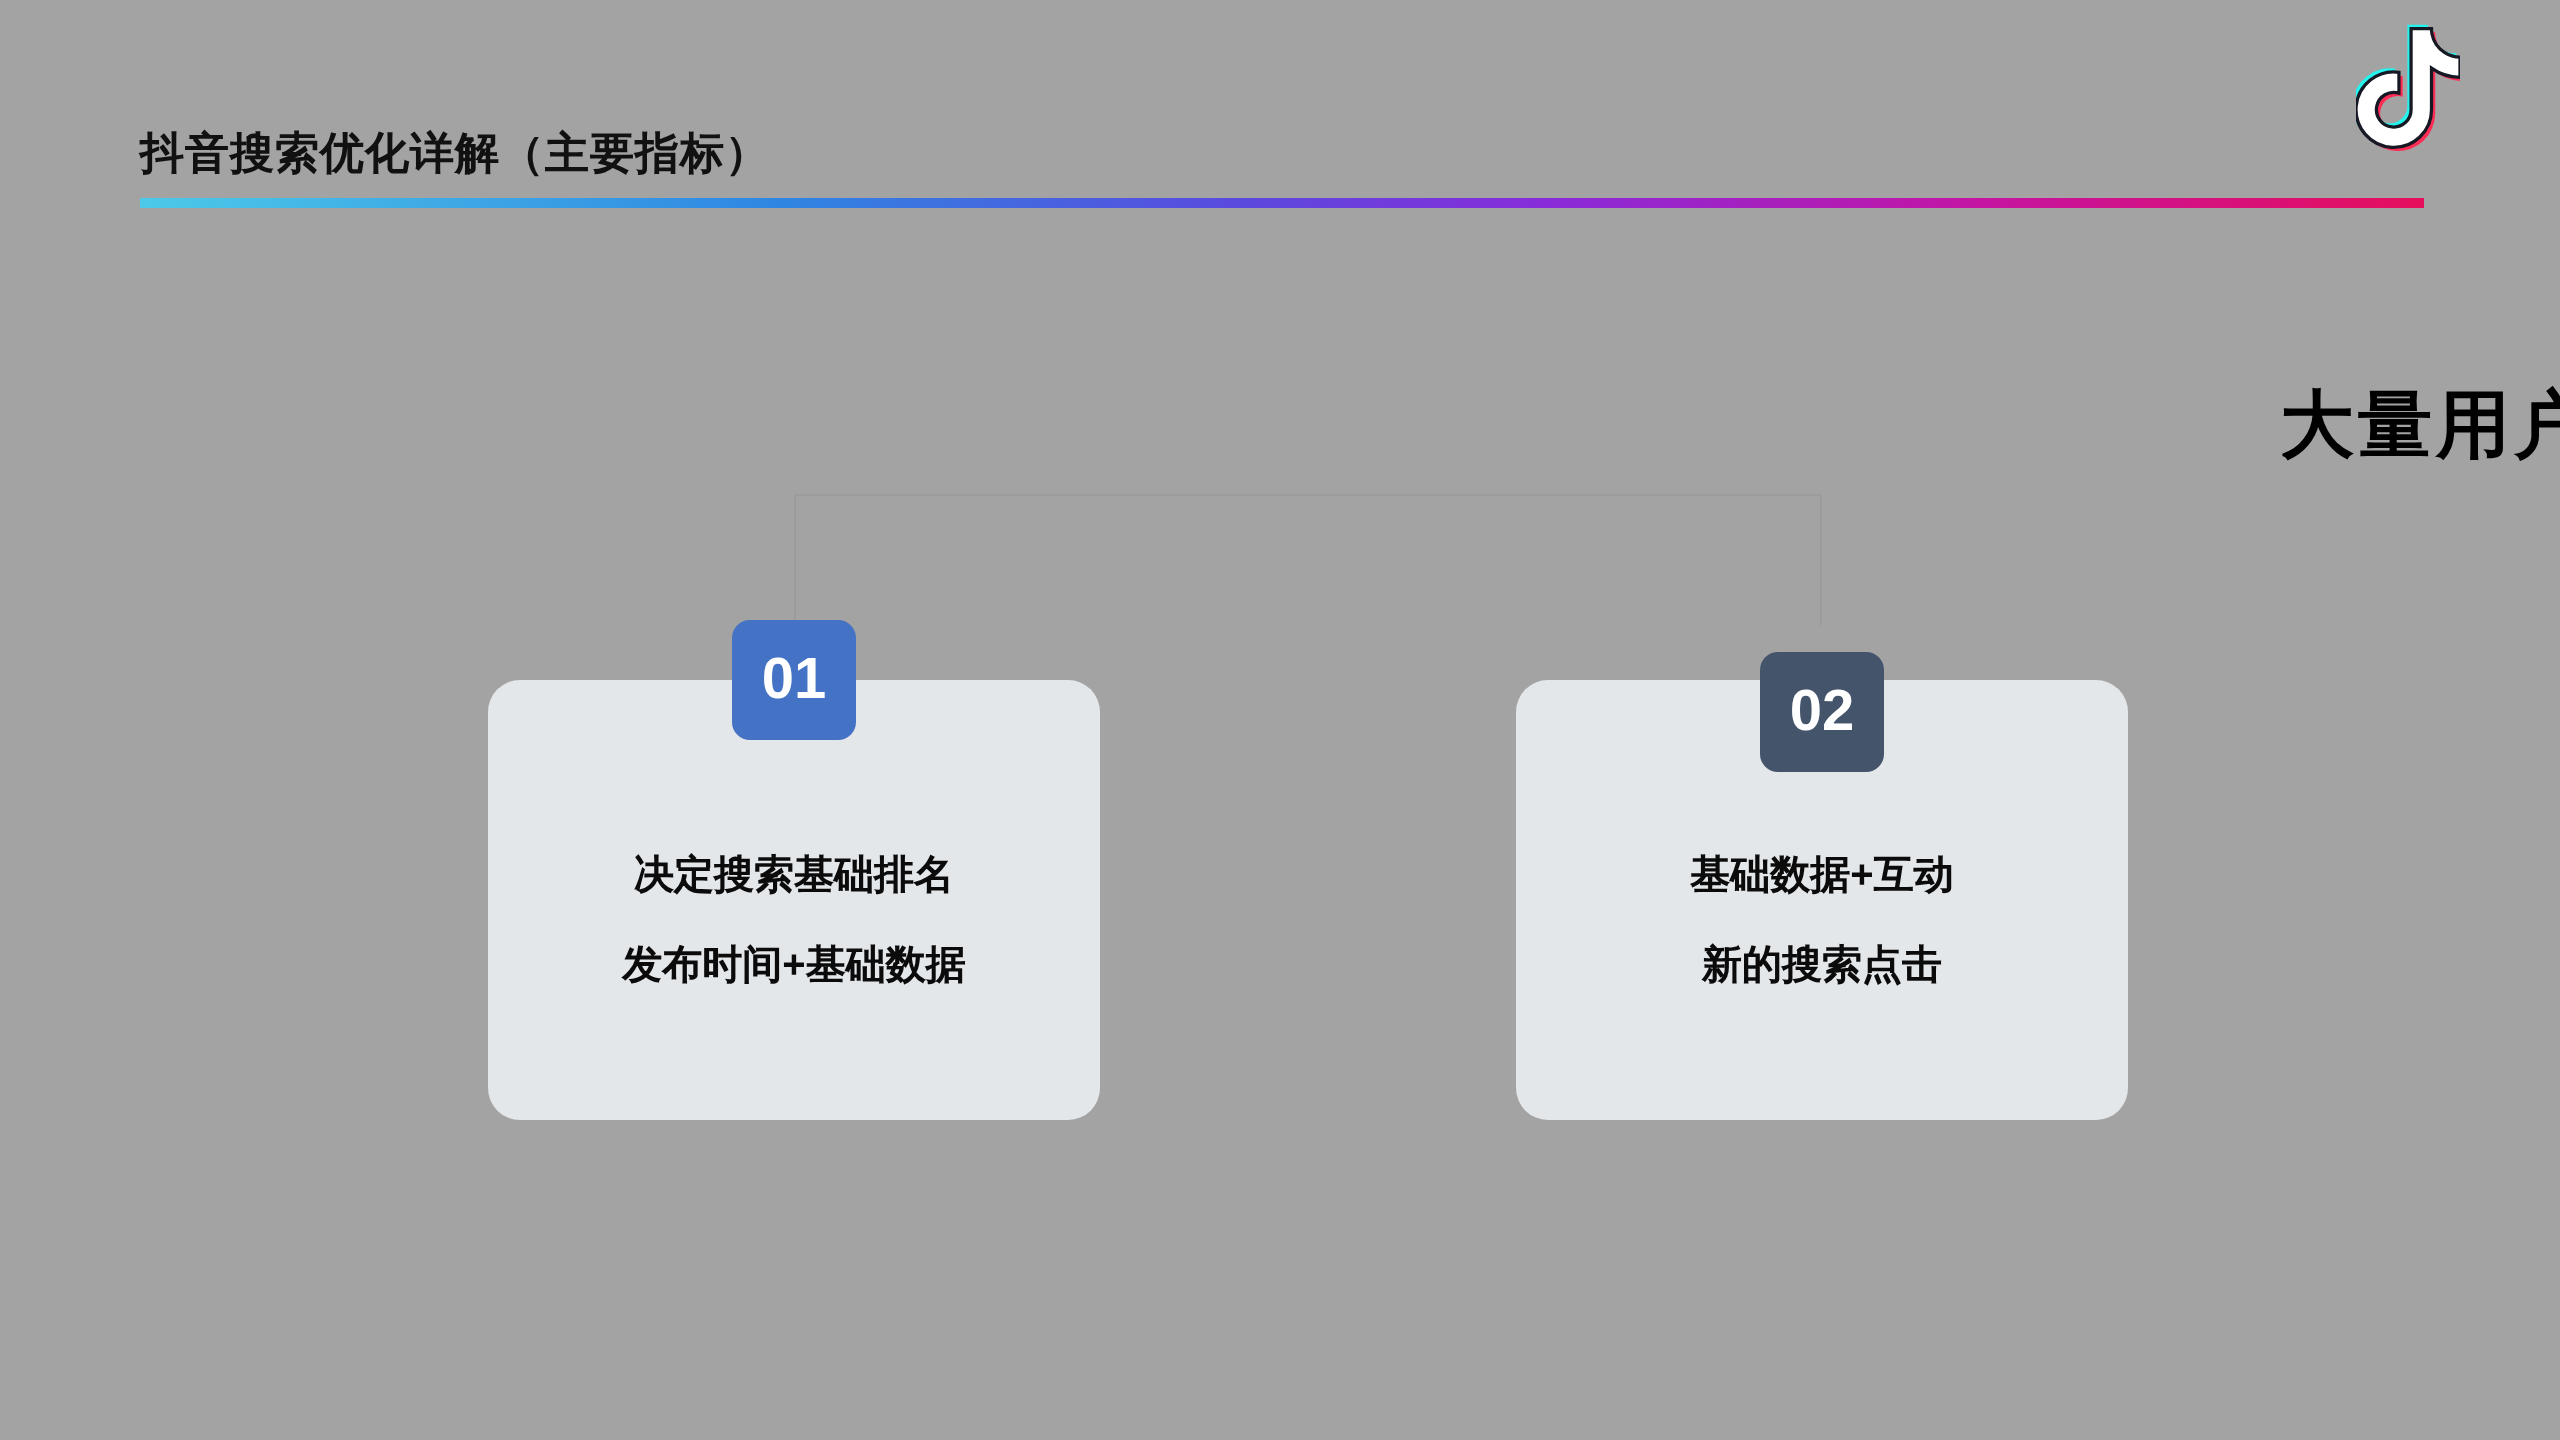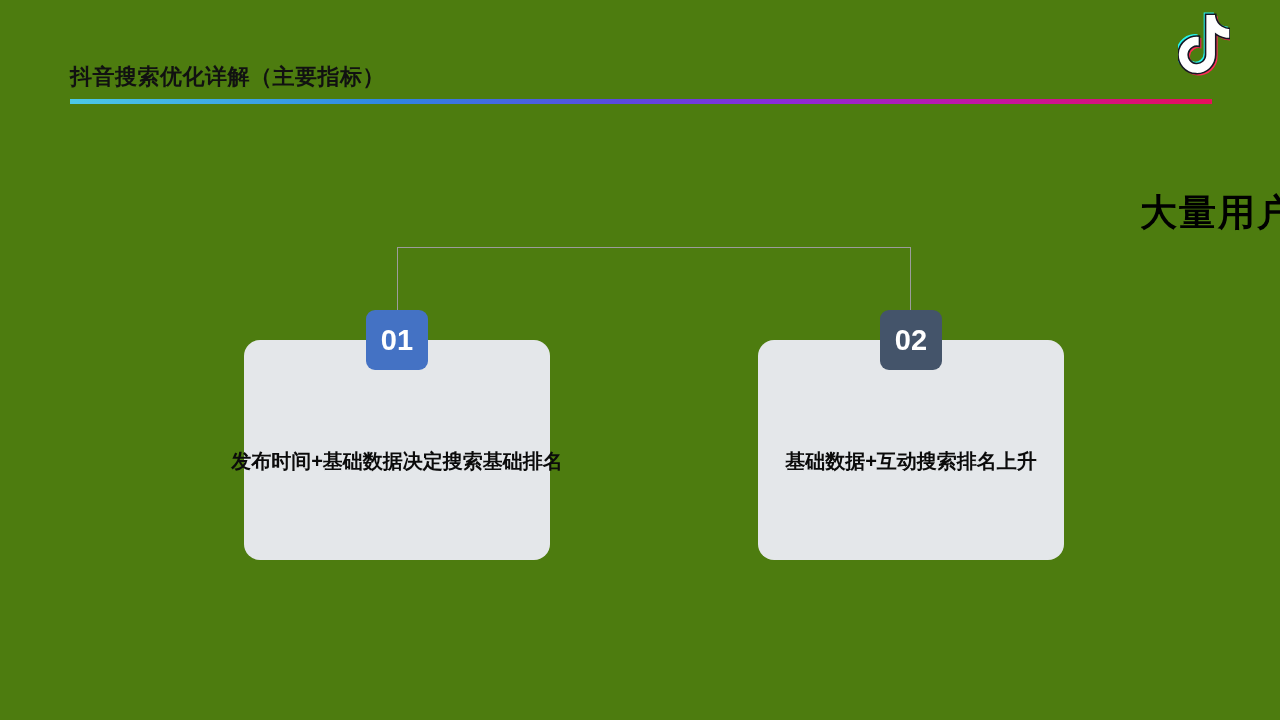--- a/index.html
+++ b/index.html
@@ -5,21 +5,21 @@
   * { margin: 0; padding: 0; box-sizing: border-box; }
   html, body { width: 1280px; height: 720px; }
   body {
     font-family: "Liberation Sans", "DejaVu Sans", sans-serif;
     background: #ffffff;
   }
   .slide {
     position: relative;
     width: 1280px;
     height: 720px;
-    background: #4d7c0f;
+    background: #a3a3a3;
     overflow: hidden;
   }
 
   
   .slide-title {
     position: absolute;
     left: 70px;
     top: 62px;
     font-size: 22px;
     font-weight: 800;
@@ -66,21 +66,21 @@
 
   
   .card {
     position: absolute;
     top: 340px;
     width: 306px;
     height: 220px;
     background: #e4e7ea;
     border-radius: 16px;
     display: flex;
-    flex-direction: row;
+    flex-direction: column;
     align-items: center;
     justify-content: center;
     padding-top: 22px;
   }
   .card-left  { left: 244px; }
   .card-right { left: 758px; }
   .card p {
     font-size: 20px;
     font-weight: 700;
     color: #0b0b0b;
@@ -120,23 +120,23 @@
   </div>
 
   <div class="root-heading">大量用户</div>
 
   <div class="connector connector-h"></div>
   <div class="connector connector-v-left"></div>
   <div class="connector connector-v-right"></div>
 
   <div class="card card-left">
     <div class="badge" style="background: rgb(68, 114, 196);">01</div>
+    <p>决定搜索基础排名</p>
     <p>发布时间+基础数据</p>
-    <p>决定搜索基础排名</p>
   </div>
 
   <div class="card card-right">
-    <div class="badge" style="background: rgb(68, 84, 106);">02</div>
+    <div class="badge" style="background: rgb(68, 84, 106); margin-top: 16px;">02</div>
     <p>基础数据+互动</p>
-    <p>搜索排名上升</p>
+    <p>新的搜索点击</p>
   </div>
 
 </div>
 
 </body></html>

